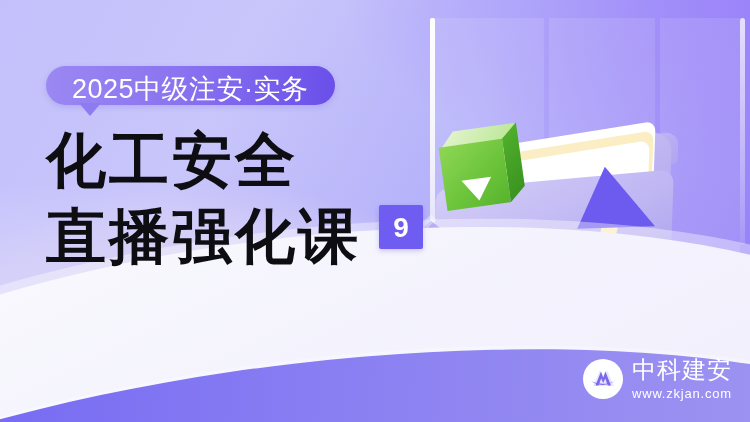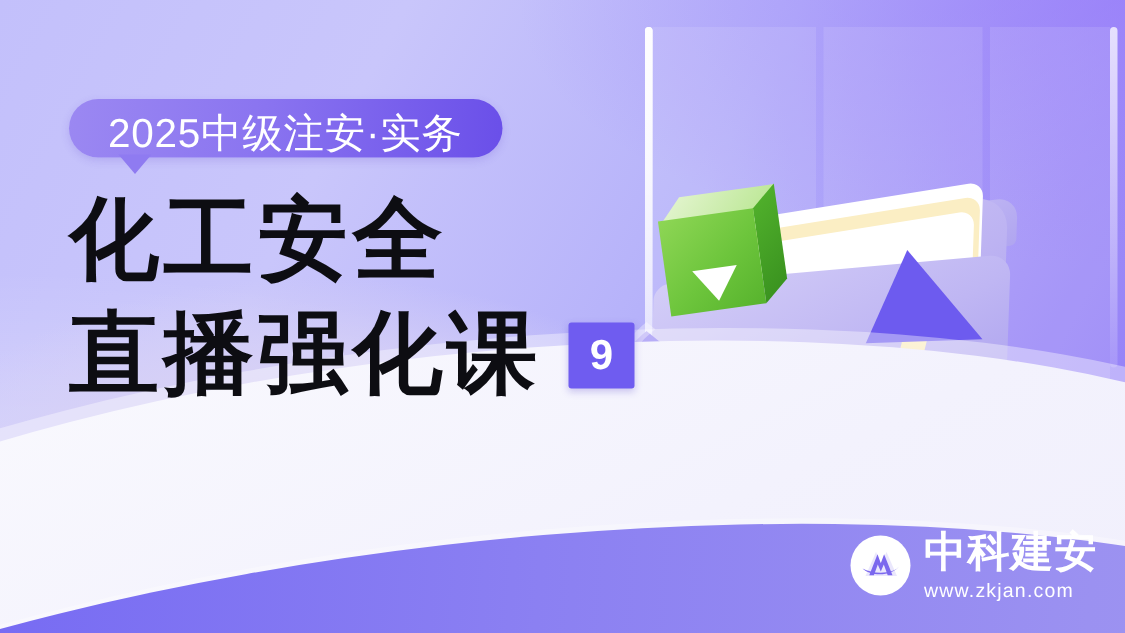--- a/index.html
+++ b/index.html
@@ -115,21 +115,21 @@
     position:relative;
     font-family:"DejaVu Serif","Liberation Serif",serif;
     font-weight:700;
     font-size:60px;
     line-height:1.04;
     color:#0d0d12;
     letter-spacing:3px;
     white-space:nowrap;
   }
   .title-1{margin-top:24px;}
-  .title-2{margin-top:14px;display:flex;align-items:center;}
+  .title-2{margin-top:14px;display:flex;align-items:flex-start;}
 
   .hl-green{
     position:absolute;left:-4px;bottom:6px;
     width:152px;height:20px;
     background:#cdee77;
     z-index:-1;
   }
   .title-txt{position:relative;z-index:2;}
 
   .ep-badge{
@@ -250,21 +250,21 @@
   }
   .logo-mark{
     width:40px;height:40px;border-radius:50%;
     background:#ffffff;
     display:flex;align-items:center;justify-content:center;
     flex:0 0 auto;
   }
   .logo-mark svg{display:block;}
   .logo-text{display:flex;flex-direction:column;line-height:1;}
   .logo-cn{
-    color:#ffffff;font-size:28px;font-weight:700;letter-spacing:1px;
+    color:#ffffff;font-size:24px;font-weight:400;letter-spacing:1px;
     font-family:"DejaVu Sans","Liberation Sans",sans-serif;
   }
   .logo-url{
     color:#ffffff;font-size:13px;letter-spacing:.8px;margin-top:5px;
     font-family:"Liberation Sans","DejaVu Sans",sans-serif;
   }
 </style>
 </head>
 <body>
 

